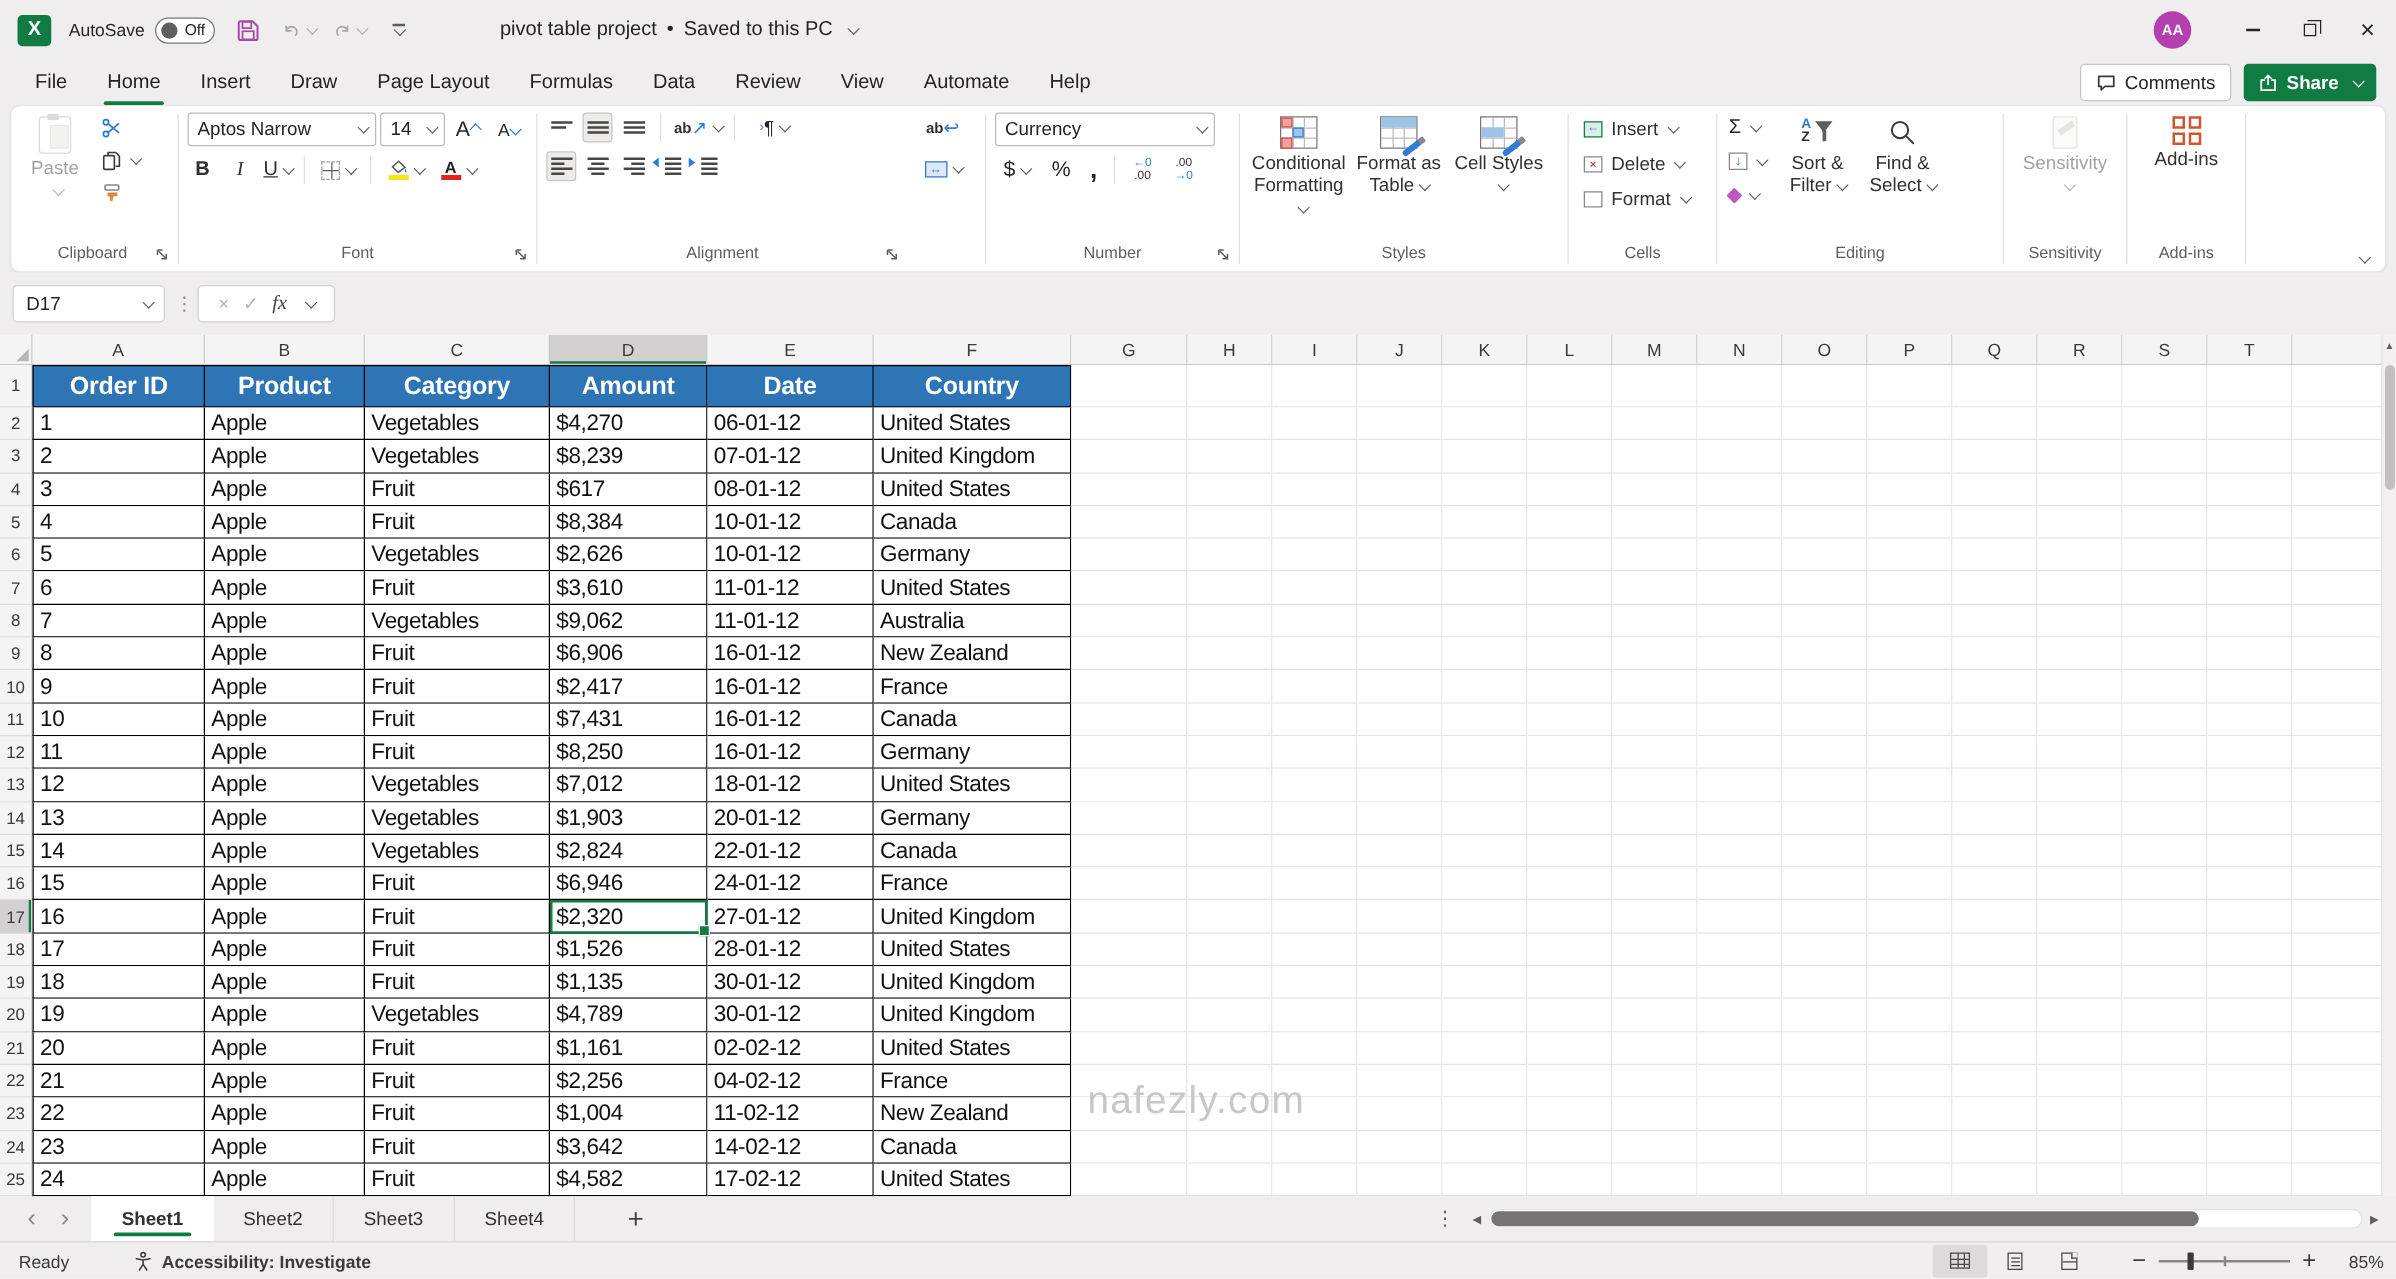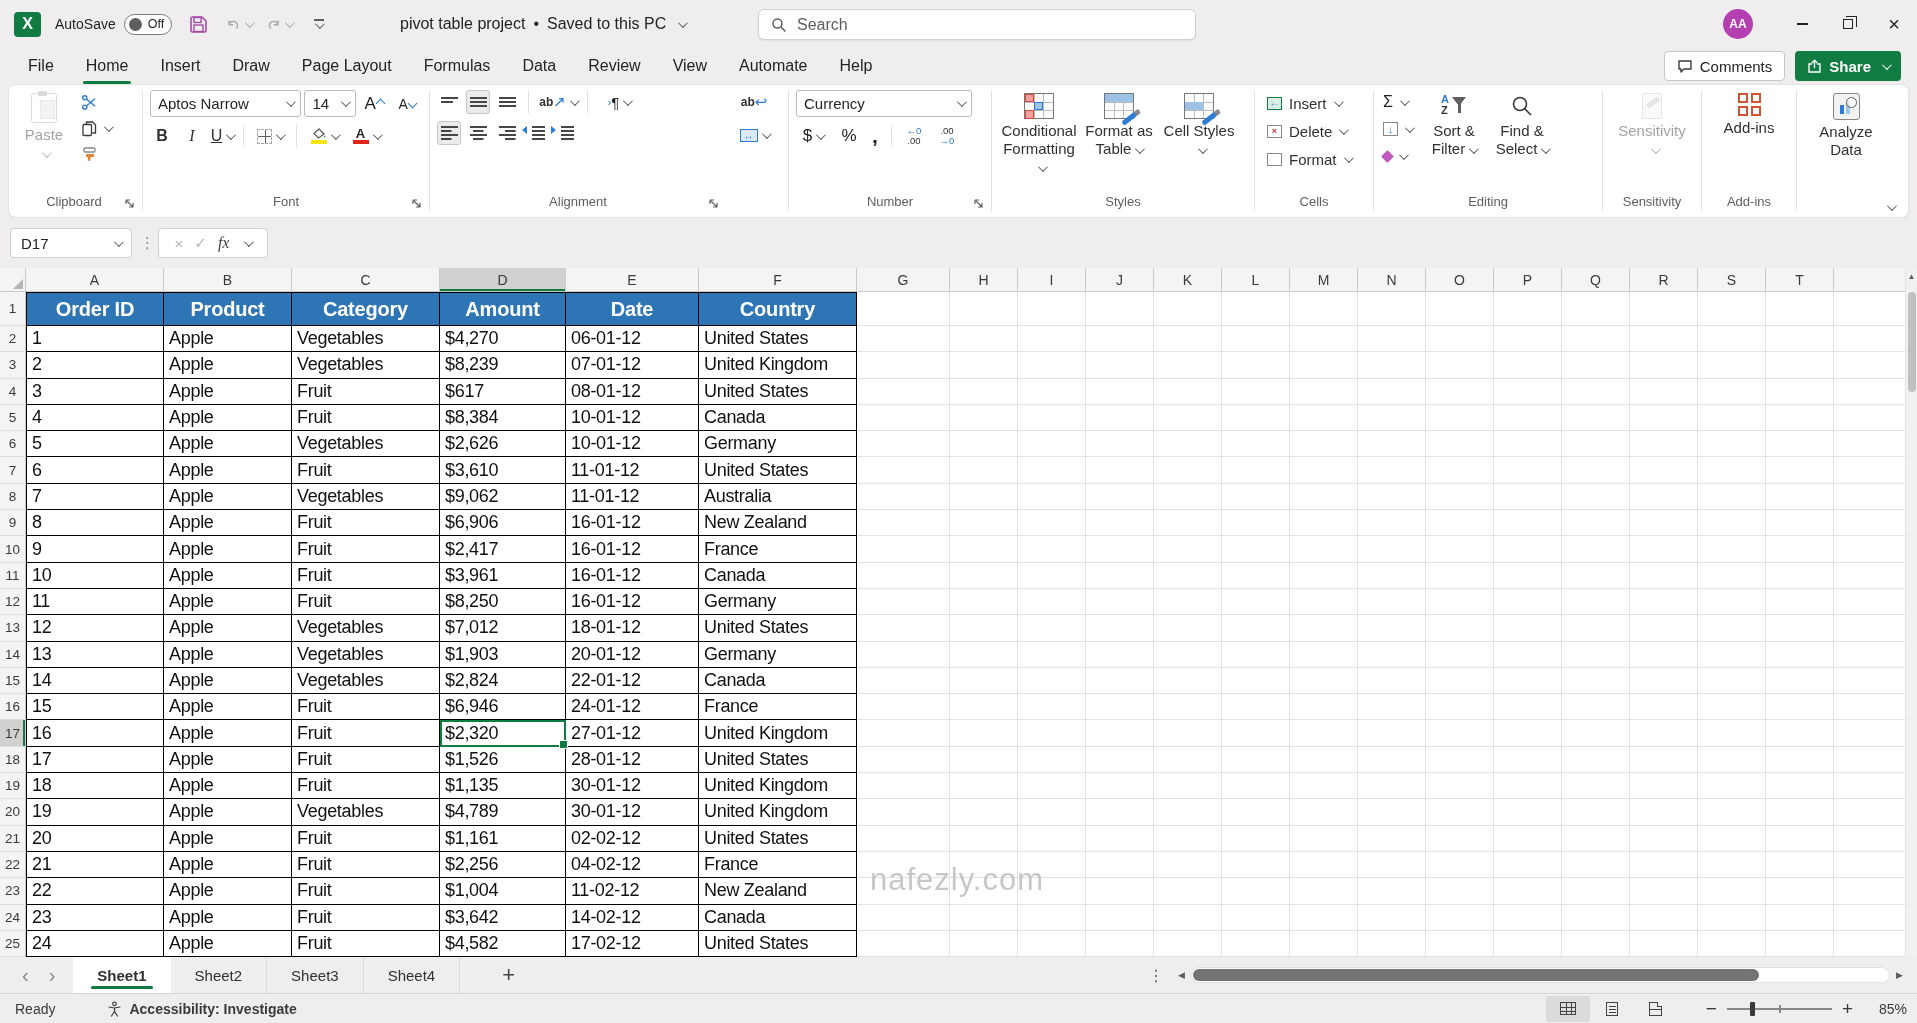--- a/index.html
+++ b/index.html
@@ -231,27 +231,20 @@
         <i></i>
         <span class="cv" style="margin:0;"></span>
       </span>
     </div>
     <div class="tb-title">
       <span>pivot table project</span>
       <span>•</span>
       <span>Saved to this PC</span>
       <span class="cv"></span>
     </div>
-    <div class="tb-search">
-      <svg width="16" height="16" viewBox="0 0 16 16">
-          <circle cx="6.5" cy="6.5" r="4.5" fill="none" stroke="#605E5C" stroke-width="1.5"></circle>
-          <path d="M10 10 L14.5 14.5" stroke="#605E5C" stroke-width="1.5"></path>
-        </svg>
-      <span>Search</span>
-    </div>
     <div class="tb-right">
       <div class="avatar">
           <span>AA</span>
         </div>
       <div class="winbtn">
           <span class="ic-min"></span>
         </div>
       <div class="winbtn">
           <span class="ic-restore"></span>
         </div>
@@ -618,33 +611,20 @@
               <i></i>
               <i></i>
             </span>
           <div class="bl"><span>Add-ins</span></div>
         </div>
       </div>
       <div class="glabel">Add-ins</div>
     </div>
     <div class="vsep"></div>
 
-    <div class="group" style="width:92px;">
-      <div class="gbody" style="justify-content:center;">
-        <div class="big" style="width:86px;">
-          <span class="ic-analyze">
-              <i class="b1"></i>
-              <i class="b2"></i>
-              <i class="lens"></i>
-            </span>
-          <div class="bl"><span>Analyze Data</span></div>
-        </div>
-      </div>
-      <div class="glabel"></div>
-    </div>
 
     <span class="ribbon-collapse cv"></span>
   </div>
 
   <div class="fbar">
     <div class="namebox">
       <span>D17</span>
       <span class="cv"></span>
     </div>
     <div class="fdots">
@@ -939,21 +919,21 @@
             <div class="cell" style="width: 68px;"></div>
             <div class="cell" style="width: 68px;"></div>
             <div class="cell" style="width: 68px;"></div>
             <div class="cell" style="width: 68px;"></div>
             <div class="cell fillc"></div>
           </div>
           <div class="grow">
             <div class="cell tbl first" style="width: 138px;">10</div>
             <div class="cell tbl" style="width: 128px;">Apple</div>
             <div class="cell tbl" style="width: 148px;">Fruit</div>
-            <div class="cell tbl" style="width: 126px;">$3,961</div>
+            <div class="cell tbl" style="width: 126px;">$7,431</div>
             <div class="cell tbl" style="width: 133px;">16-01-12</div>
             <div class="cell tbl" style="width: 158px;">Canada</div>
             <div class="cell" style="width: 93px;"></div>
             <div class="cell" style="width: 68px;"></div>
             <div class="cell" style="width: 68px;"></div>
             <div class="cell" style="width: 68px;"></div>
             <div class="cell" style="width: 68px;"></div>
             <div class="cell" style="width: 68px;"></div>
             <div class="cell" style="width: 68px;"></div>
             <div class="cell" style="width: 68px;"></div>

